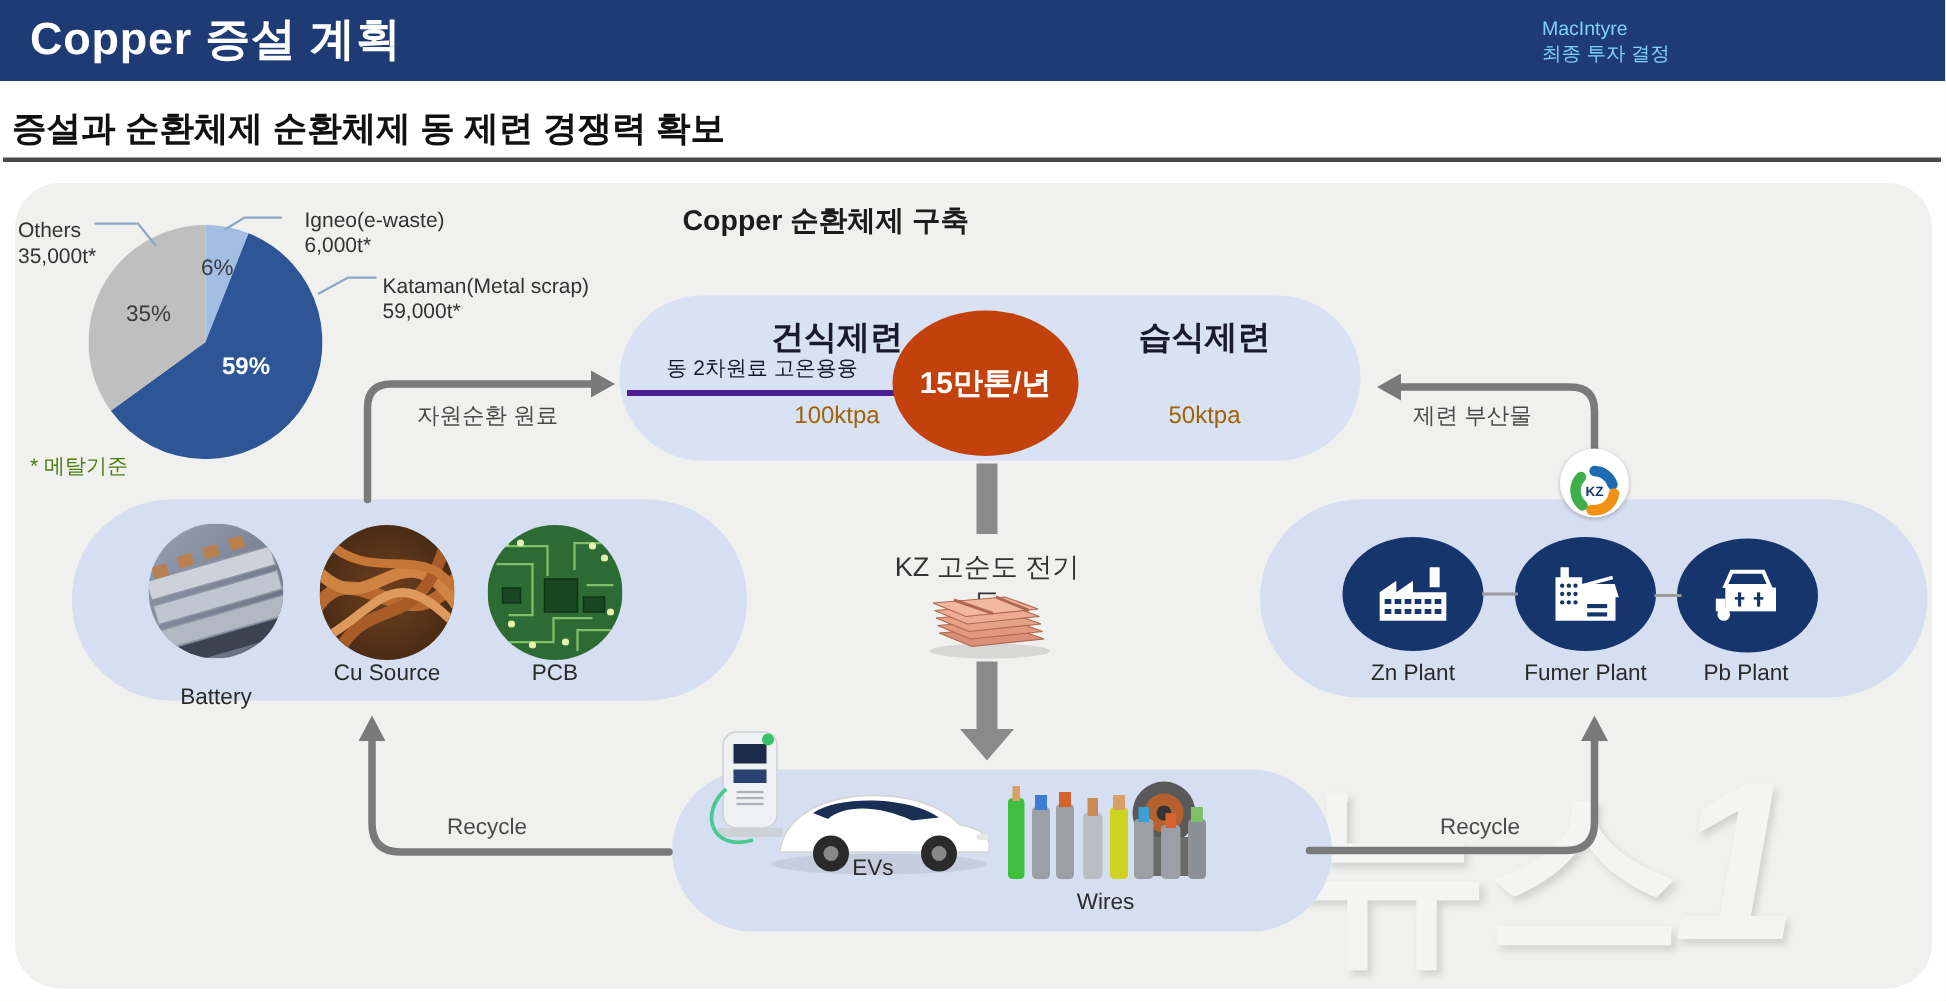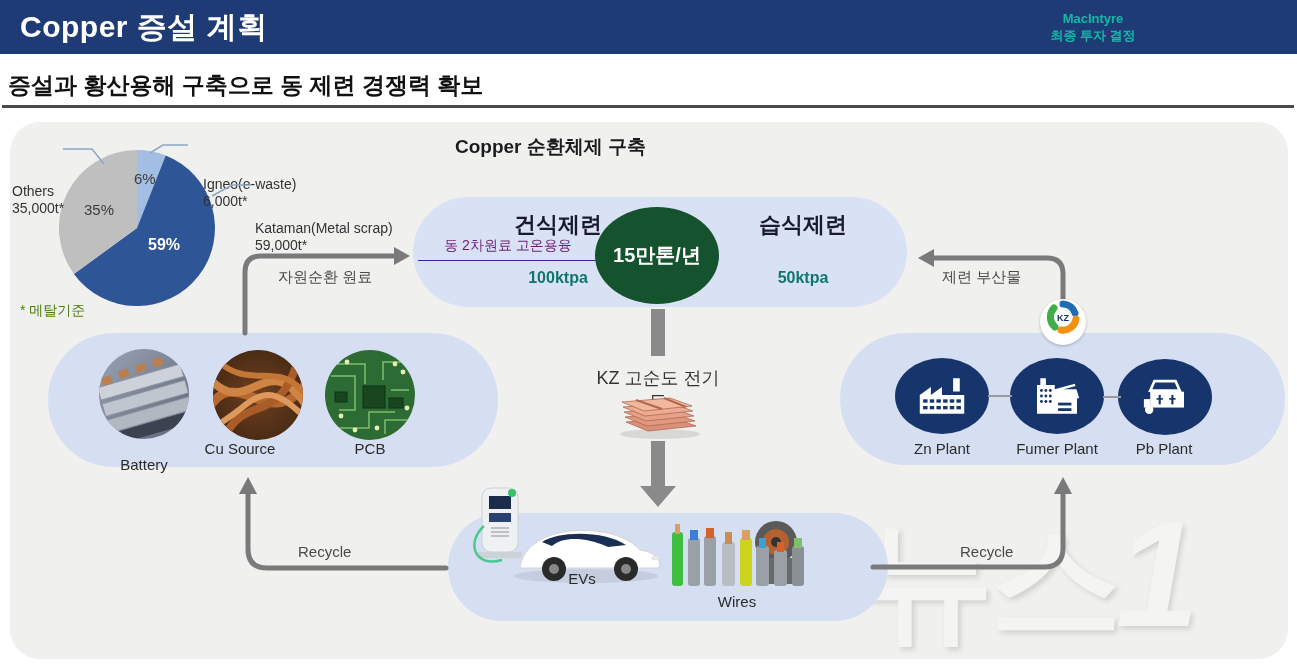--- a/index.html
+++ b/index.html
@@ -4,22 +4,22 @@
 <style>
   html,body{margin:0;padding:0;background:#ffffff;}
   .slide{position:relative;width:1297px;height:667px;overflow:hidden;
          font-family:"Liberation Sans", sans-serif;background:#ffffff;}
   .abs{position:absolute;}
 
   
   .header{position:absolute;left:0;top:0;width:1297px;height:54px;background:#1E3B76;}
   .header-title{position:absolute;left:20px;top:0;height:54px;line-height:54px;
                 color:#ffffff;font-size:30px;font-weight:bold;letter-spacing:0.5px;}
-  .nav-prev{position:absolute;left:1028px;top:10px;width:130px;text-align:center;
-            color:#14b8a6;font-size:13px;font-weight:bold;line-height:17px;cursor:pointer;}
+  .nav-prev{position:absolute;left:1028px;top:10px;width:130px;text-align:left;
+            color:#7dd3fc;font-size:13px;font-weight:normal;line-height:17px;cursor:pointer;}
   .tab-active{position:absolute;left:1172px;top:8px;width:120px;height:46px;background:#ffffff;
               border-radius:12px 12px 0 0;text-align:center;color:#1E3B76;
               font-size:14px;font-weight:bold;line-height:18px;padding-top:7px;box-sizing:border-box;cursor:pointer;}
 
   
   .subtitle{position:absolute;left:8px;top:70px;font-size:23px;font-weight:bold;color:#111111;}
   .subtitle-rule{position:absolute;left:2px;top:105px;width:1292px;height:3px;background:#4a4a4a;}
 
   
   .panel{position:absolute;left:10px;top:122px;width:1278px;height:537px;
@@ -32,75 +32,75 @@
              font-size:132px;font-weight:bold;letter-spacing:-4px;white-space:nowrap;
              text-shadow:3px 3px 5px rgba(120,120,120,0.25);}
   .watermark .one{display:inline-block;transform:skewX(-10deg);font-size:150px;}
 
   
   .pie-svg{position:absolute;left:59px;top:150px;z-index:2;}
   .pie-pct{position:absolute;z-index:3;font-size:15px;color:#3b3b3b;}
   .pie-pct.p6 {left:134px;top:170px;width:40px;}
   .pie-pct.p35{left:84px; top:201px;width:50px;}
   .pie-pct.p59{left:148px;top:236px;width:50px;font-weight:bold;color:#ffffff;font-size:16px;}
-  .pie-legend{position:absolute;z-index:3;font-size:14px;color:#333333;line-height:17px;margin-top:38px;}
+  .pie-legend{position:absolute;z-index:3;font-size:14px;color:#333333;line-height:17px;}
   .leg-others {left:12px; top:145px;}
   .leg-igneo  {left:203px;top:138px;}
   .leg-kataman{left:255px;top:182px;}
   .pie-footnote{position:absolute;left:20px;top:302px;z-index:3;font-size:14px;color:#4d7c0f;}
 
   
   .smelt-pill{position:absolute;left:413px;top:197px;width:494px;height:110px;
               background:#D9E2F4;border-radius:55px;z-index:2;}
   .smelt-head{position:absolute;top:13px;font-size:22px;font-weight:bold;color:#1a1a2e;width:180px;text-align:center;}
   .smelt-head.dry{left:55px;} .smelt-head.wet{left:300px;}
-  .smelt-desc{position:absolute;top:40px;font-size:14px;color:#701a75;width:180px;text-align:center;
-              border-bottom:1px solid #4c1d95;padding-bottom:5px;}
+  .smelt-desc{position:absolute;top:40px;font-size:14px;color:#0f172a;width:180px;text-align:center;
+              border-bottom:4px solid #4c1d95;padding-bottom:5px;}
   .smelt-desc.dry{left:5px;} .smelt-desc.wet{left:305px;}
-  .smelt-cap{position:absolute;top:72px;font-size:16px;font-weight:bold;color:#0f766e;width:180px;text-align:center;}
+  .smelt-cap{position:absolute;top:72px;font-size:16px;font-weight:normal;color:#a16207;width:180px;text-align:center;}
   .smelt-cap.dry{left:55px;} .smelt-cap.wet{left:300px;}
   .smelt-circle{position:absolute;left:182px;top:10px;width:124px;height:97px;border-radius:50%;
-                background:#14532d;display:flex;align-items:center;justify-content:center;
+                background:#c2410c;display:flex;align-items:center;justify-content:center;
                 color:#ffffff;font-size:20px;font-weight:bold;}
 
   
   .box{position:absolute;background:#D6DFF2;border-radius:66px;z-index:2;}
   .box.sources {left:48px; top:333px;width:450px;height:134px;}
   .box.plants  {left:840px;top:333px;width:445px;height:132px;}
   .box.products{left:448px;top:513px;width:440px;height:108px;}
   .photo-circle{position:absolute;width:90px;height:90px;border-radius:50%;overflow:hidden;z-index:3;}
   .plant-circle{position:absolute;width:94px;height:76px;border-radius:50%;background:#16356D;z-index:3;
                 display:flex;align-items:center;justify-content:center;}
   .box-label{position:absolute;z-index:3;font-size:15px;color:#2a2a2a;text-align:center;}
 
   
   .flow-label{position:absolute;z-index:4;font-size:15px;color:#4a4a4a;}
   .cathode-label{position:absolute;left:588px;top:366px;width:140px;text-align:center;
                  z-index:3;font-size:18px;color:#333333;}
   .kz-badge{position:absolute;left:1040px;top:299px;width:46px;height:46px;border-radius:50%;
             background:#ffffff;z-index:4;box-shadow:0 1px 3px rgba(0,0,0,0.25);
-            display:flex;align-items:flex-start;justify-content:center;}
+            display:flex;align-items:flex-end;justify-content:center;}
 
   .arrows{position:absolute;left:0;top:0;z-index:3;pointer-events:none;}
   svg text.kz-t{font-family:"Liberation Sans",sans-serif;font-weight:bold;}
 </style>
 </head>
 <body>
 
 <div class="slide">
 
   <div class="header">
     <div class="header-title">Copper 증설 계획</div>
     <div class="nav-prev">
       <div>MacIntyre</div>
       <div>최종 투자 결정</div>
     </div>
   </div>
 
-  <div class="subtitle">증설과 황산용해 구축으로 동 제련 경쟁력 확보</div>
+  <div class="subtitle">증설과 순환체제 순환체제 동 제련 경쟁력 확보</div>
   <div class="subtitle-rule"></div>
 
   <div class="panel"></div>
 
   <div class="watermark"><span>뉴스</span><span class="one">1</span></div>
 
   <div class="diagram-title">Copper 순환체제 구축</div>
 
   <svg class="pie-svg" width="156" height="156" viewBox="0 0 156 156">
     <path d="M78,78 L78,0 A78,78 0 0 1 106.7,5.5 Z" fill="#A3BEE3"></path>
@@ -198,21 +198,21 @@
           <circle cx="78" cy="22" r="2.4"></circle>
         <circle cx="82" cy="58" r="2.4"></circle>
           <circle cx="16" cy="66" r="2.4"></circle>
           <circle cx="52" cy="78" r="2.4"></circle>
         <circle cx="70" cy="14" r="2.4"></circle>
           <circle cx="30" cy="80" r="2.4"></circle>
       </g>
     </svg>
   </div>
   <div class="box-label" style="left:99px;top:456px;width:90px;">Battery</div>
-  <div class="box-label" style="left:185px;top:440px;width:110px;">Cu Source</div>
+  <div class="box-label" style="left:203px;top:440px;width:110px;">Cu Source</div>
   <div class="box-label" style="left:325px;top:440px;width:90px;">PCB</div>
 
   <div class="box plants"></div>
   <div class="plant-circle" style="left:895px;top:358px;">
     <svg width="56" height="40" viewBox="0 0 48 36">
       <path d="M34,2 h6 v12 h-6 z M4,17 L14,10 V17 L24,10 V17 H44 V34 H4 Z" fill="#ffffff"></path>
       <g fill="#16356D">
         <rect x="7" y="21" width="4" height="3"></rect>
           <rect x="13" y="21" width="4" height="3"></rect>
           <rect x="19" y="21" width="4" height="3"></rect>

